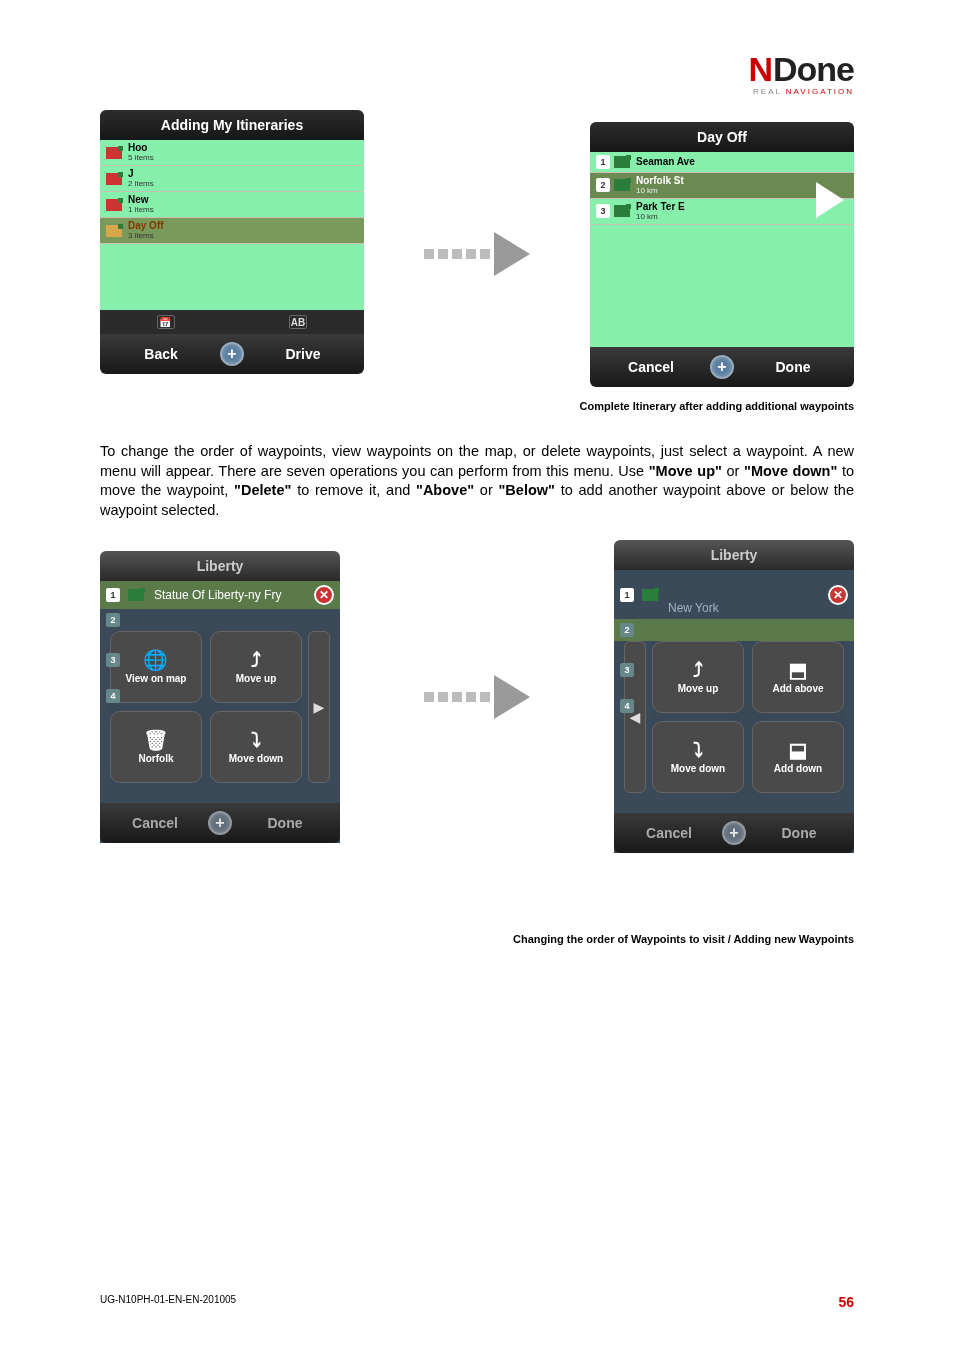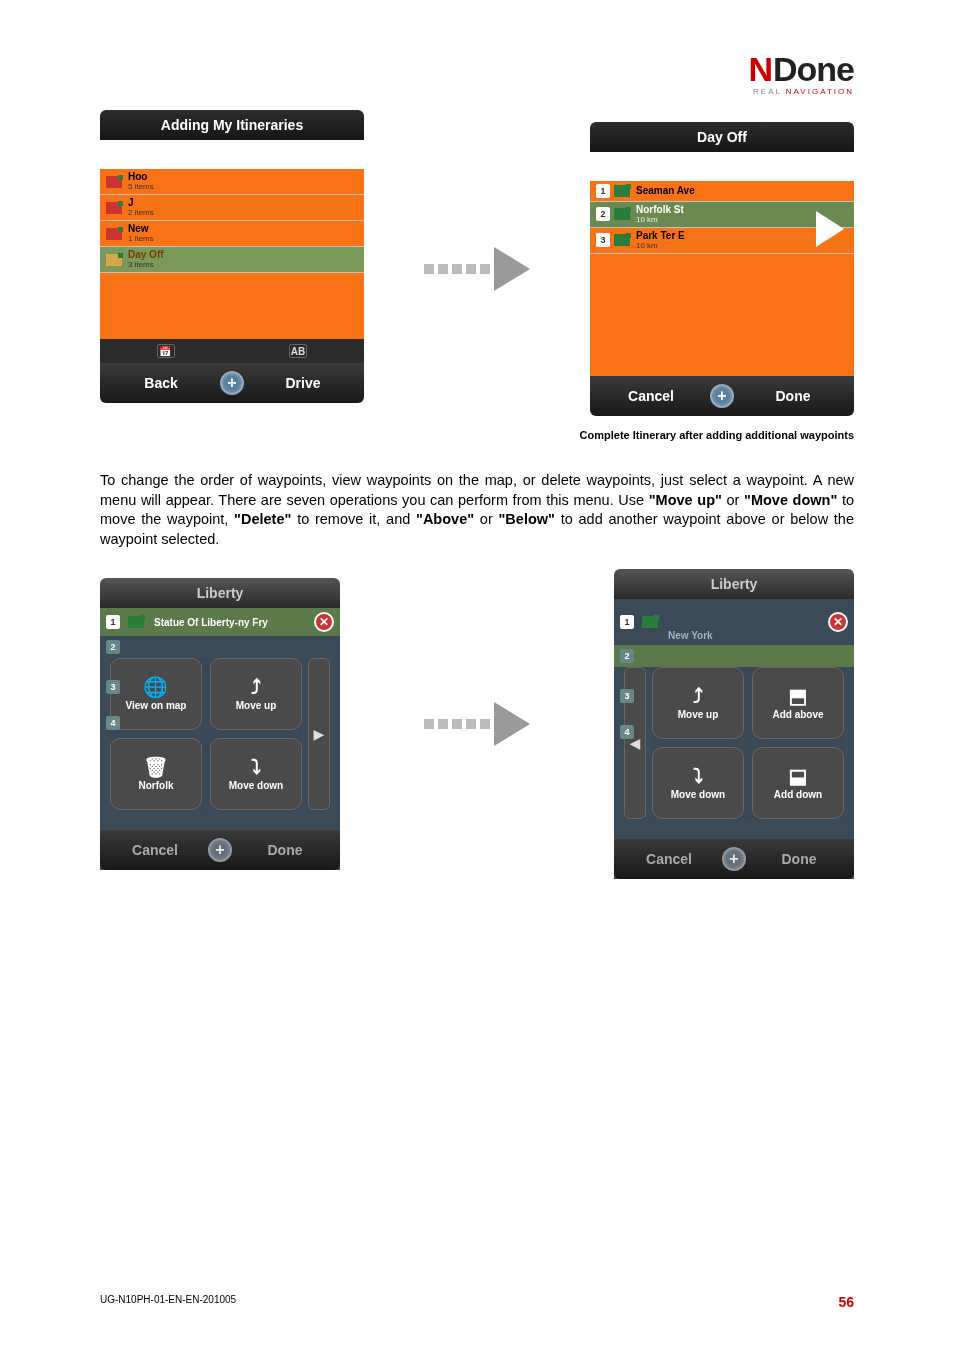--- a/index.html
+++ b/index.html
@@ -19,21 +19,21 @@
   .logo-sub { font-size: 8px; color: #888; letter-spacing: 2px; margin-top: -2px; }
   .logo-sub .nav { color: #c00; margin-top: 12px; }
 
   .figure-row { display: flex; align-items: center; justify-content: space-between; margin-top: 60px; }
   .device { width: 264px; }
   .device-header {
     background: linear-gradient(#2d2d2d,#161616);
     color: #fff; font-weight: bold; font-size: 14px;
     text-align: center; padding: 7px 0; border-radius: 6px 6px 0 0;
   }
-  .device-body { background: #f97316; min-height: 170px; position: relative; margin-top: 29px; }
+  .device-body { background: #86efac; min-height: 170px; position: relative; }
   .dev-list-item { display: flex; align-items: center; padding: 3px 6px; border-bottom: 1px solid #c8c0b0; font-size: 10px; }
   .flag-icon { width: 16px; height: 12px; display: inline-block; margin-right: 6px; position: relative; }
   .flag-red { background: #c33; }
   .flag-yellow { background: #d6a84a; }
   .flag-green { background: #2a7d3a; }
   .flag-icon::after { content: ""; position: absolute; right: -1px; top: -1px; width: 5px; height: 5px; background: #2a7d3a; }
   .dev-list-item .lbl { font-weight: bold; font-size: 10px; line-height: 1; }
   .dev-list-item .sub { font-size: 8px; color: #333; }
   .selected { background: #799a5a; }
   .selected .lbl { color: #7c3a00; }
@@ -101,21 +101,21 @@
   }
   .ops-icon { font-size: 20px; line-height: 1; }
   .ops-arrow {
     background: #4a4a4a; border-radius: 6px; color: #ddd;
     display:flex; align-items:center; justify-content:center;
     width: 22px; height: 152px; font-size: 14px;
     border:1px solid #666;
   }
   .ops-wrap { display:flex; align-items:center; gap:6px; padding: 0 10px 10px; }
   .wp-row { display:flex; align-items:center; padding:4px 6px; gap:4px; }
-  .wp-row .lbl { flex:1; font-size:10px; color:#c7d2e0; font-weight:bold; }
+  .wp-row .lbl { flex:1; font-size:12px; color:#c7d2e0; font-weight:normal; }
   .wp-row.hl { background:#5a7a4a; }
   .wp-row.hl .lbl { color:#fff; }
 
   .footer { position: absolute; bottom: 40px; left: 100px; right: 100px; display: flex; justify-content: space-between; font-size: 10px; }
   .footer .pg { color: #c00; font-weight: bold; font-size: 14px; }
 </style>
 </head>
 <body>
 
 <div class="page">
@@ -334,19 +334,20 @@
         </div>
       </div>
       <div class="device-footer" style="margin-top:-40px;">
         <div class="fbtn" style="color:#aaa;">Cancel</div>
         <div class="plus-circle plus-dim">+</div>
         <div class="fbtn" style="color:#aaa;">Done</div>
       </div>
     </div>
   </div>
 
+  <div class="caption" style="margin-top:80px;">Changing the order of Waypoints to visit / Adding new Waypoints</div>
 
 </div>
 
 <div class="footer">
   <span>UG-N10PH-01-EN-EN-201005</span>
   <span class="pg">56</span>
 </div>
 
 </body></html>

